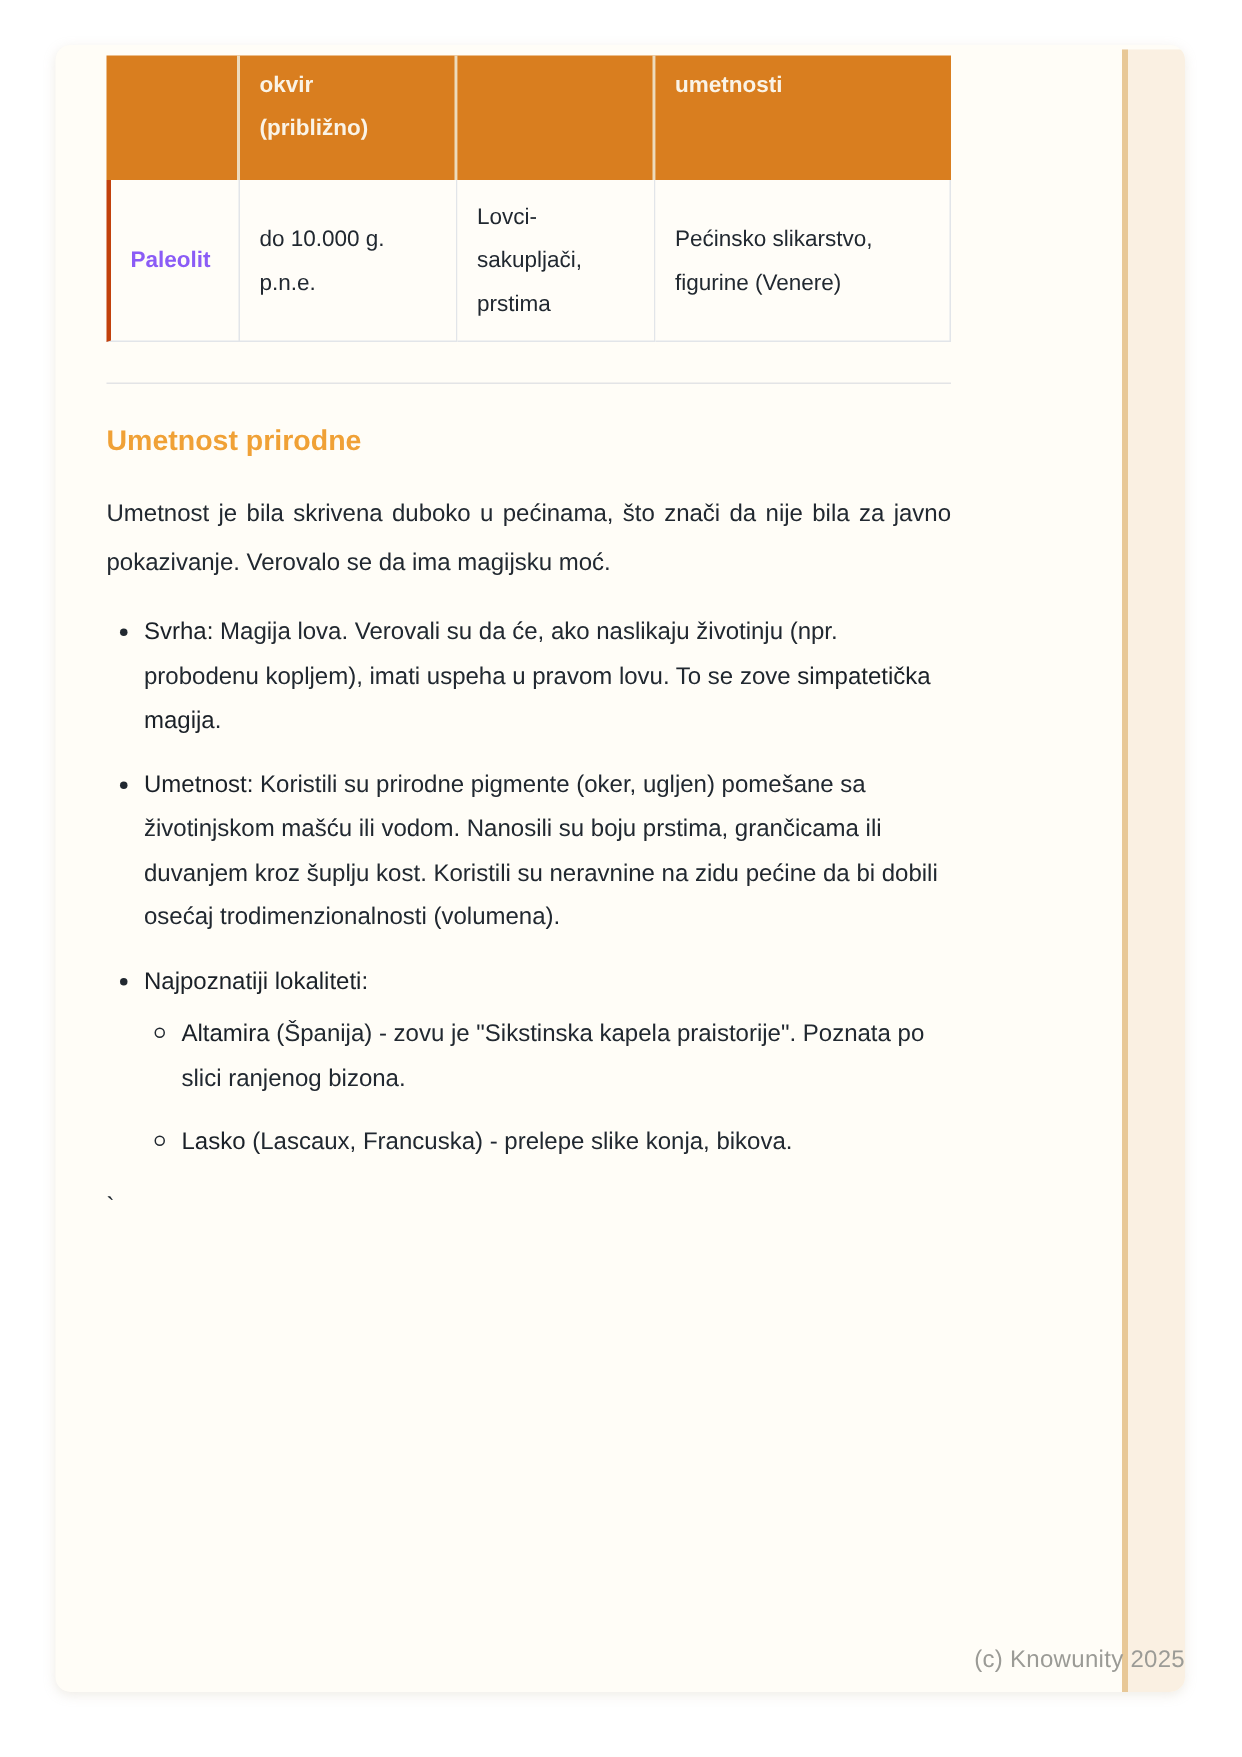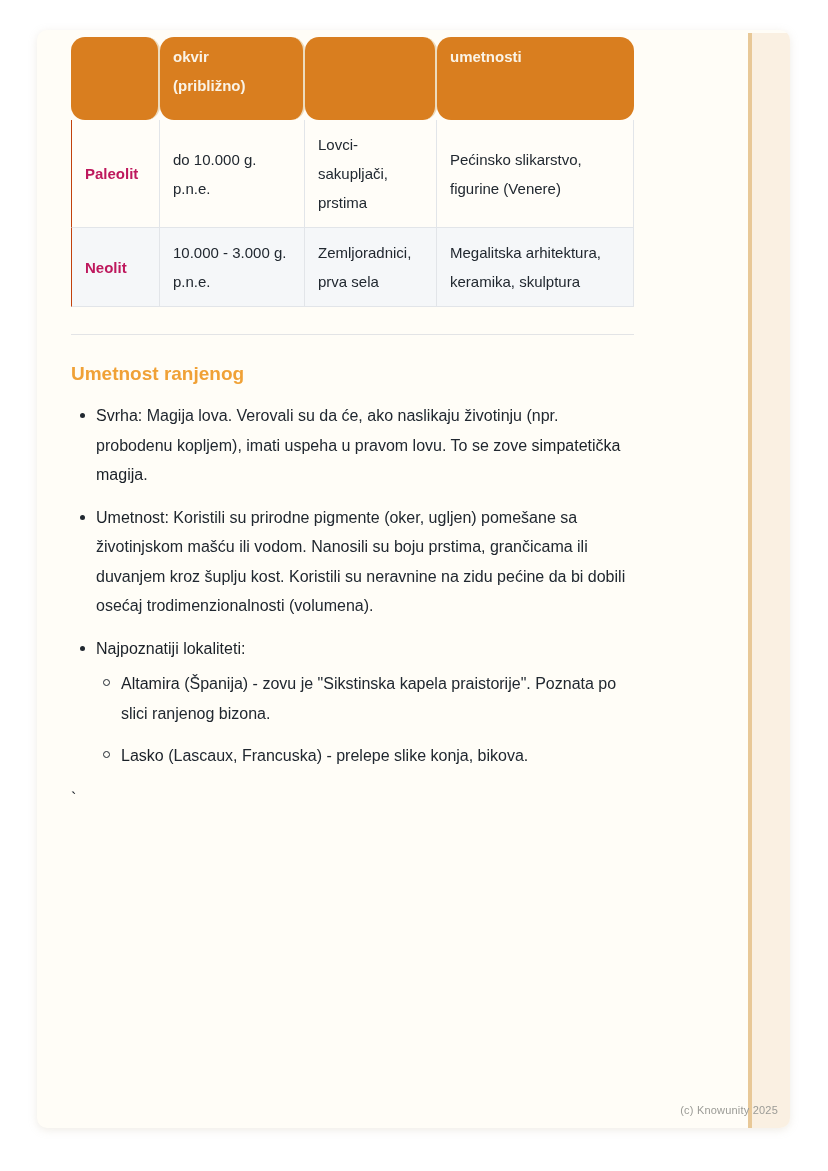--- a/index.html
+++ b/index.html
@@ -19,29 +19,29 @@
     background: #faf0e2; border-left: 4px solid #e8c897; z-index: 1;
   }
   .content { position: relative; z-index: 2; margin-left: 34px; width: 563px; padding-top: 7px; color: #212830; }
 
   
   table { border-collapse: separate; border-spacing: 0; table-layout: fixed; width: 563px; font-size: 15px; }
   th, td { line-height: 29px; overflow: hidden; }
   thead th {
     background: #d97e1f; color: #faf3e6; font-weight: 700; text-align: left;
     vertical-align: top; padding: 5px 13px 8px; height: 83px;
-    border-right: 2px solid #eddbbc; white-space: pre-line; border-radius: 14px;
+    border-right: 2px solid #eddbbc; white-space: pre-line;
   }
   thead th:last-child { border-right: none; }
   tbody td {
     vertical-align: middle; padding: 10px 13px;
     border-bottom: 1px solid #e2e5e9; border-right: 1px solid #e2e5e9;
     background: #fffdf8;
   }
-  tbody td:first-child { border-left: 1px solid #c2410c; font-weight: 700; color: #be185d; }
+  tbody td:first-child { border-left: 3px solid #c2410c; font-weight: 700; color: #8b5cf6; }
   tbody tr.alt td { background: #f5f7f9; }
   tbody tr:nth-child(1) { height: 91px; }
   tbody tr:nth-child(2) { height: 79px; }
 
   hr.divider { border: none; border-top: 1px solid #e3e4e6; margin-top: 27px; }
 
   h2 { color: #f0a136; font-size: 25px; line-height: 31px; font-weight: 700; margin-top: 29px; letter-spacing: -0.2px; }
   h3 { color: #f0a136; font-size: 19px; line-height: 24px; font-weight: 700; margin-top: 27px; }
 
   p.intro { margin-top: 19px; font-size: 16px; line-height: 33px; text-align: justify; }
@@ -57,22 +57,22 @@
   ul.sub-list > li { position: relative; padding-left: 25px; margin-bottom: 13px; }
   ul.sub-list > li::before {
     content: ""; position: absolute; left: 7px; top: 10px;
     width: 5px; height: 5px; border-radius: 50%;
     background: transparent; border: 1.5px solid #212830;
   }
   strong { font-weight: 400; color: #1a2027; }
   p.stray { margin-top: 6px; font-size: 16px; line-height: 29px; }
 
   .footer {
-    position: absolute; right: 12px; bottom: 12px; z-index: 3;
-    font-size: 11px; color: #9b9b96; letter-spacing: 0.2px;
+    position: absolute; right: 0; bottom: 12px; z-index: 3;
+    font-size: 16px; color: #9b9b96; letter-spacing: 0.2px;
   }
 </style>
 </head>
 <body>
 
 <div class="page">
   <div class="margin-strip"></div>
 
   <div class="content">
 
@@ -92,33 +92,28 @@
           <th>umetnosti</th>
         </tr>
       </thead>
       <tbody>
         <tr>
           <td>Paleolit</td>
           <td>do 10.000 g. p.n.e.</td>
           <td>Lovci-sakupljači, prstima</td>
           <td>Pećinsko slikarstvo, figurine (Venere)</td>
         </tr>
-        <tr class="alt">
-          <td>Neolit</td>
-          <td>10.000 - 3.000 g. p.n.e.</td>
-          <td>Zemljoradnici, prva sela</td>
-          <td>Megalitska arhitektura, keramika, skulptura</td>
-        </tr>
       </tbody>
     </table>
 
     <hr class="divider">
 
-    <h3>Umetnost ranjenog</h3>
+    <h3>Umetnost prirodne</h3>
 
+    <p class="intro">Umetnost je bila skrivena duboko u pećinama, što znači da nije bila za javno pokazivanje. Verovalo se da ima magijsku moć.</p>
 
 
     <ul class="main-list">
       <li><strong>Svrha:</strong> Magija lova. Verovali su da će, ako naslikaju životinju (npr. probodenu kopljem), imati uspeha u pravom lovu. To se zove <strong>simpatetička magija</strong>.</li>
       <li><strong>Umetnost:</strong> Koristili su prirodne pigmente (oker, ugljen) pomešane sa životinjskom mašću ili vodom. Nanosili su boju prstima, grančicama ili duvanjem kroz šuplju kost. Koristili su neravnine na zidu pećine da bi dobili osećaj trodimenzionalnosti (volumena).</li>
       <li>
         <span><strong>Najpoznatiji lokaliteti:</strong></span>
         <ul class="sub-list">
           <li><strong>Altamira</strong> (Španija) - zovu je "Sikstinska kapela praistorije". Poznata po slici ranjenog bizona.</li>
           <li><strong>Lasko</strong> (Lascaux, Francuska) - prelepe slike konja, bikova.</li>

